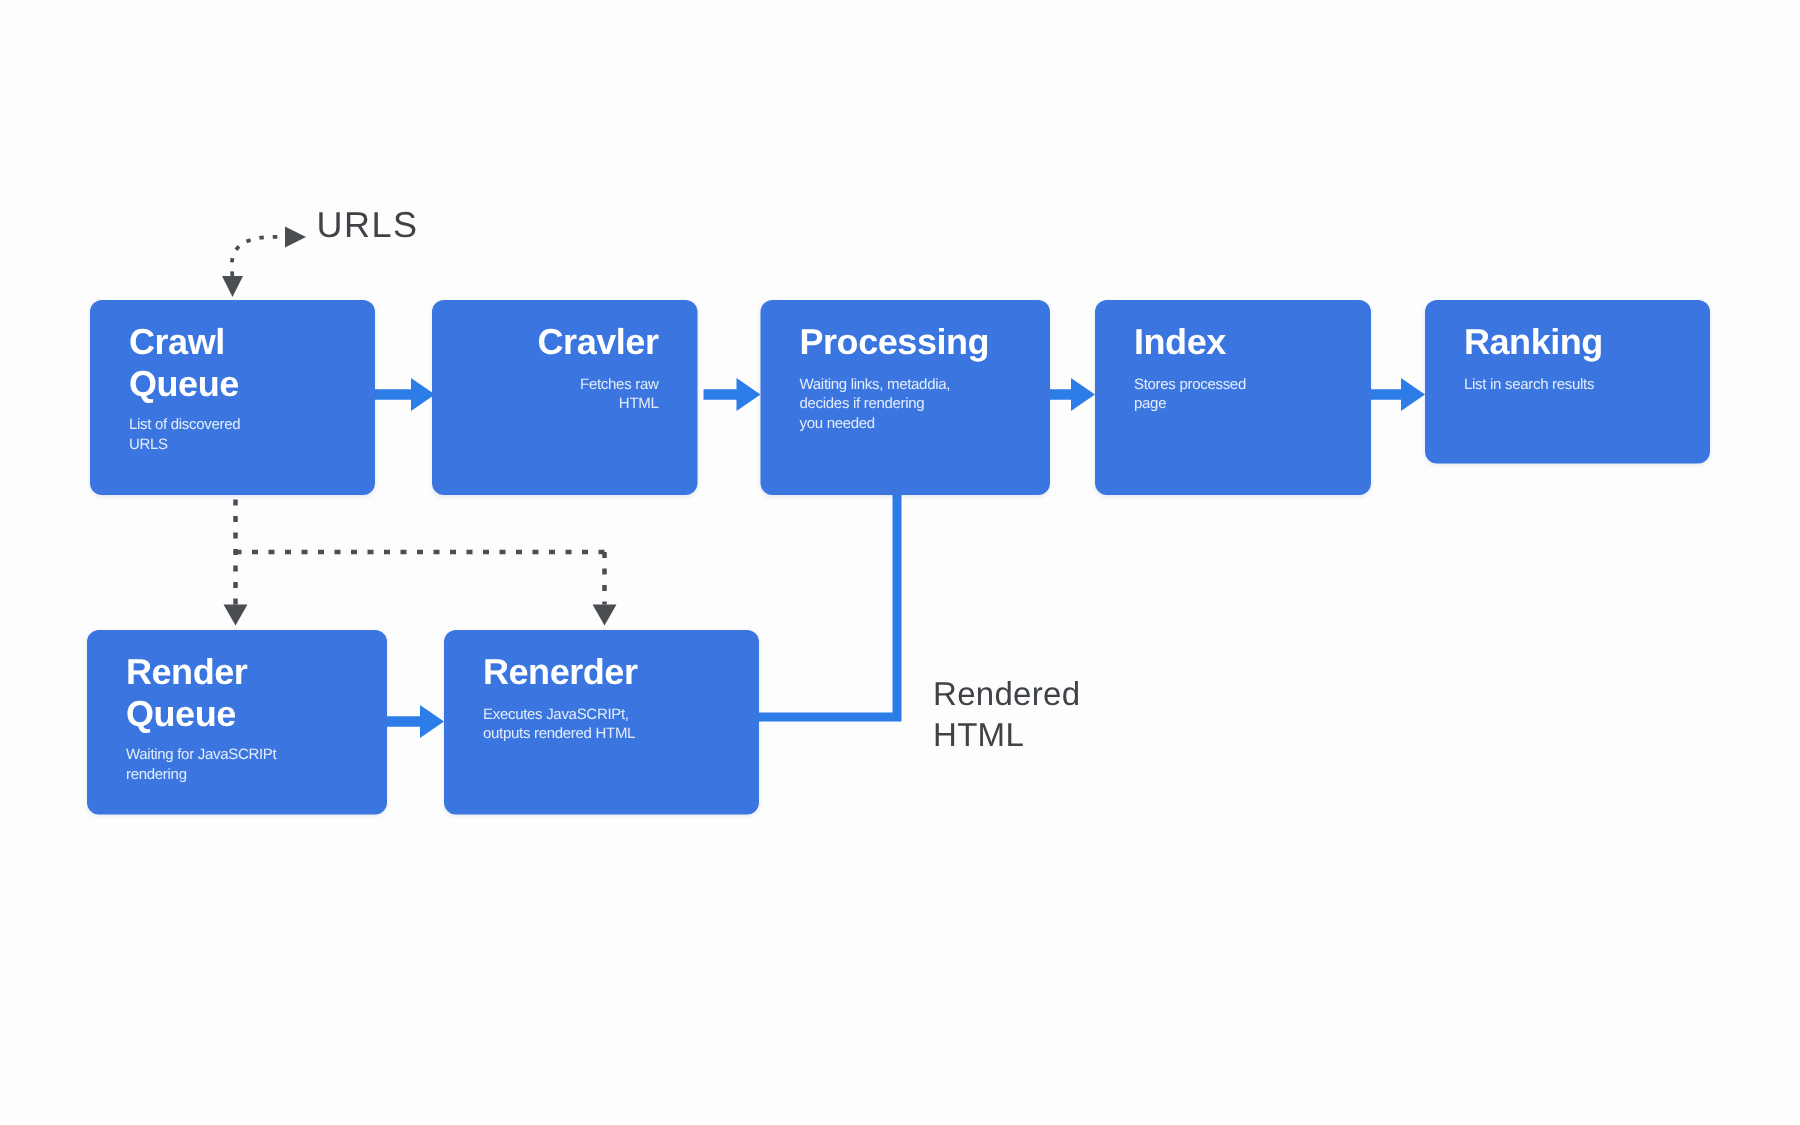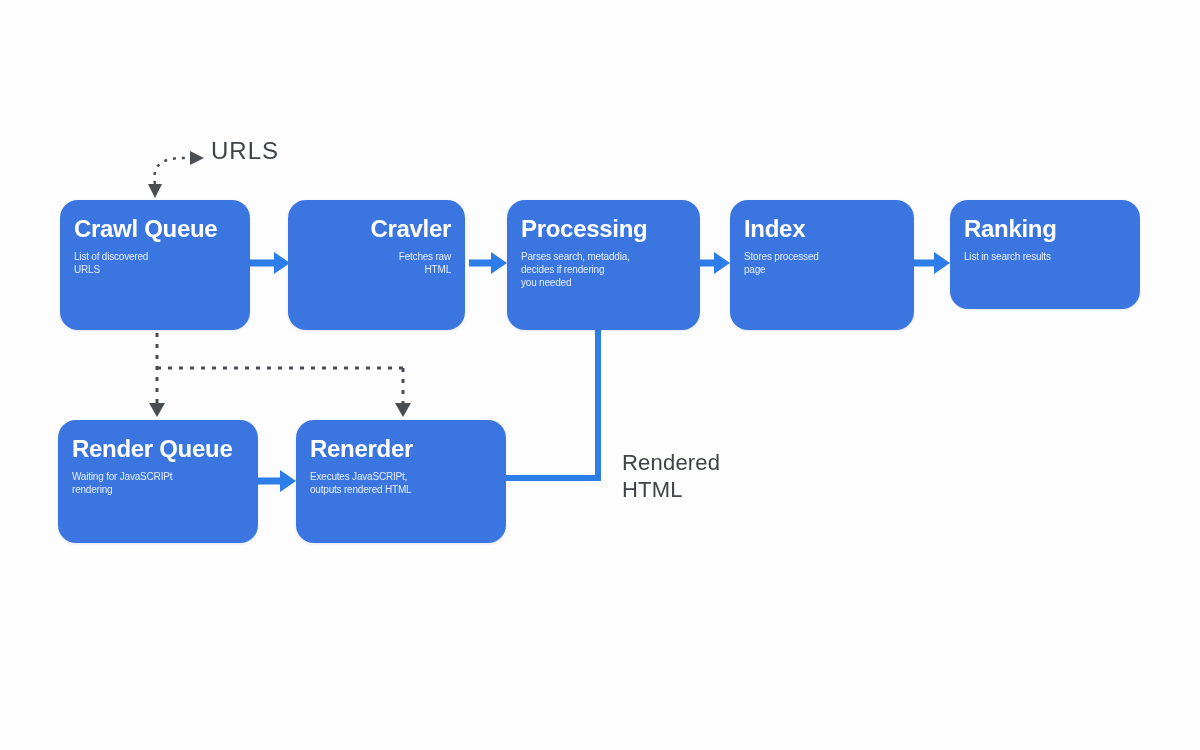--- a/index.html
+++ b/index.html
@@ -53,22 +53,22 @@
     stroke-width: 2.5;
     stroke-dasharray: 3 6;
     fill: none;
   }
   .dashed-head {
     fill: var(--color-dashed-gray);
   }
   .node {
     position: absolute;
     background: var(--color-node-fill);
-    border-radius: 18px;
-    padding: 15px 14px;
+    border-radius: 8px;
+    padding: 15px 26px;
     color: var(--color-node-title-text);
     box-shadow: 0 1px 3px rgba(40,70,140,0.12);
   }
   .node-title {
     font-size: 24px;
     font-weight: 700;
     letter-spacing: -0.3px;
     line-height: 1.15;
   }
   .node-desc {
@@ -164,21 +164,21 @@
   </div>
 
   <div class="node" id="node-crawler">
     <div class="node-title">Cravler</div>
     <div class="node-desc">Fetches raw
 HTML</div>
   </div>
 
   <div class="node" id="node-processing">
     <div class="node-title">Processing</div>
-    <div class="node-desc">Parses search, metaddia,
+    <div class="node-desc">Waiting links, metaddia,
 decides if rendering
 you needed</div>
   </div>
 
   <div class="node" id="node-index">
     <div class="node-title">Index</div>
     <div class="node-desc">Stores processed
 page</div>
   </div>
 

